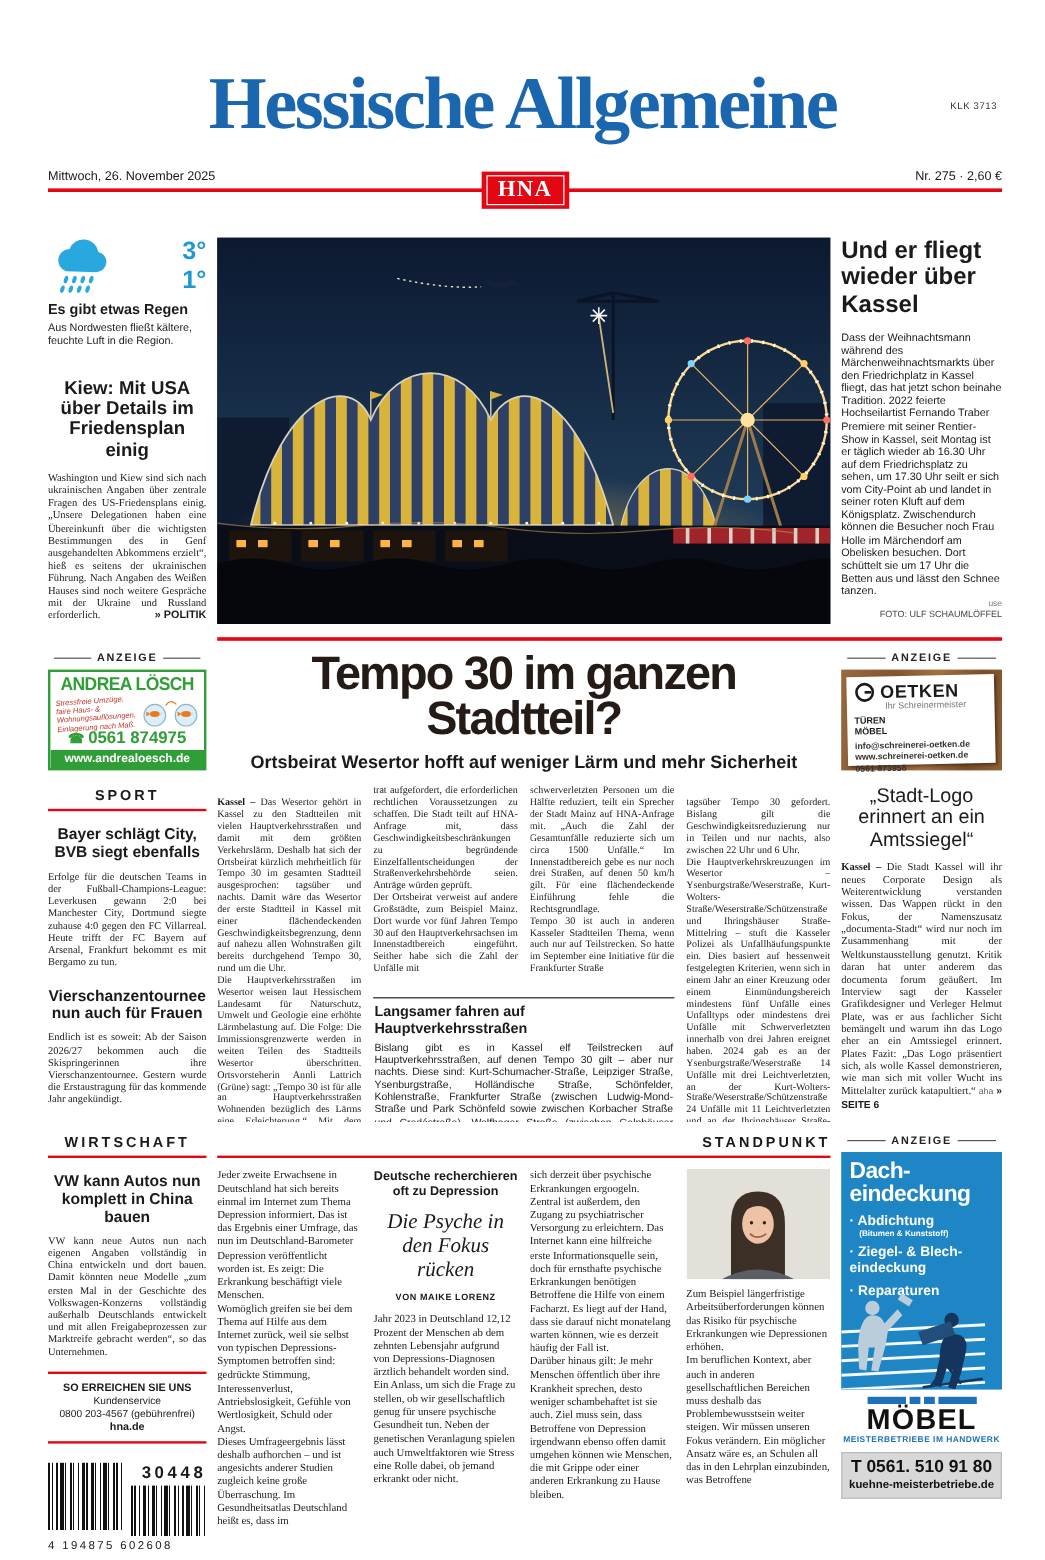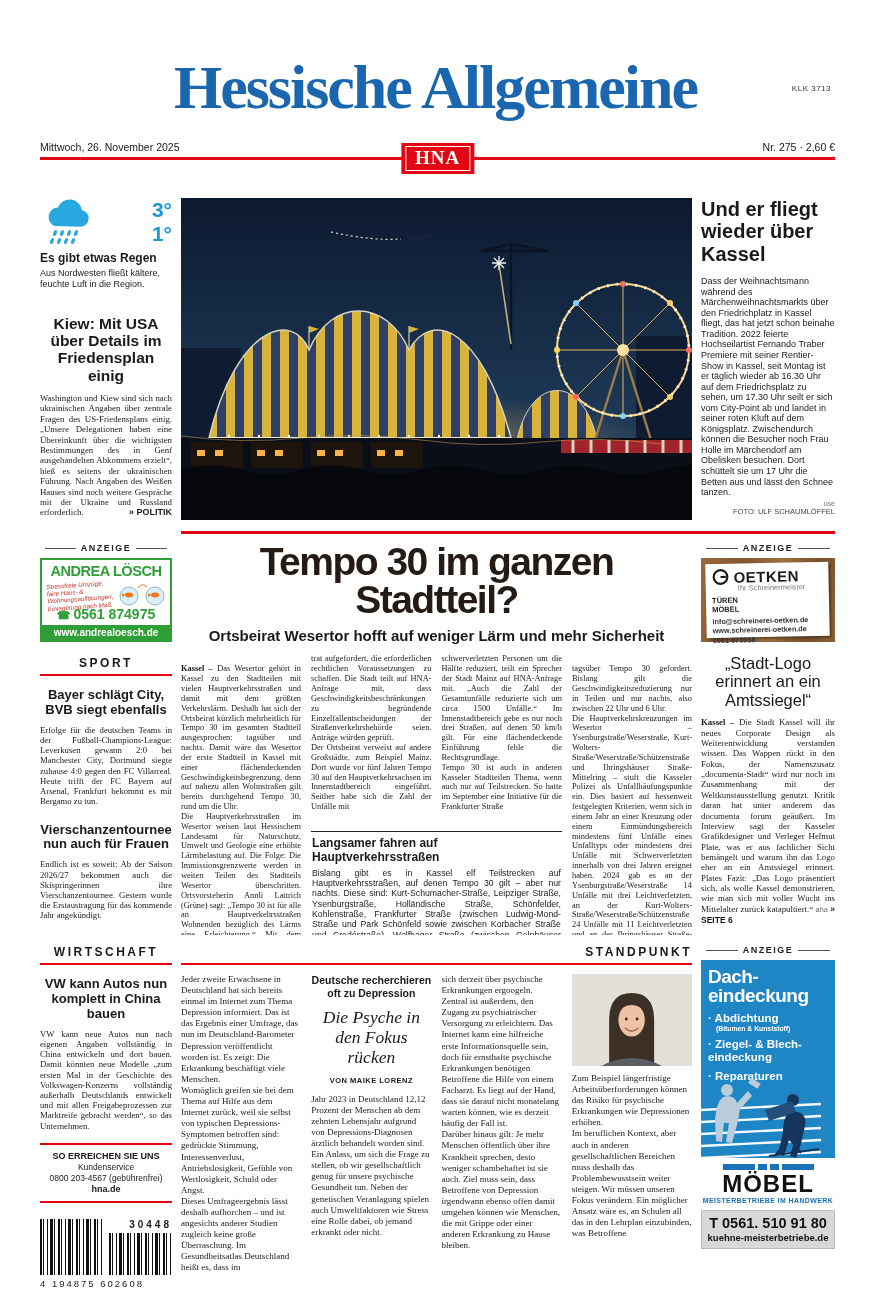--- a/index.html
+++ b/index.html
@@ -102,21 +102,21 @@
   .bot-row { position:absolute; top:945px; left:40px; width:795px; height:348px; display:flex; gap:9px; }
   .contact { margin-top:12px; border-top:2.5px solid #e30613; border-bottom:2.5px solid #e30613; text-align:center; padding:6px 0 7px; }
   .c-t { font-weight:bold; font-size:9px; }
   .c-l { font-size:8.5px; margin-top:1px; }
   .c-w { font-weight:bold; font-size:9px; margin-top:1px; }
   .bc-wrap { margin-top:16px; }
   .bc-row { display:flex; gap:5px; align-items:flex-start; }
   .bars { background:repeating-linear-gradient(90deg,#111 0 2px,#fff 2px 3px,#111 3px 4px,#fff 4px 7px,#111 7px 8px,#fff 8px 10px,#111 10px 13px,#fff 13px 14px,#111 14px 15px,#fff 15px 18px); }
   .bc-big { width:64px; height:56px; }
   .bc-right { flex:1; }
-  .bc-num { font-size:10px; font-weight:bold; letter-spacing:3px; text-align:right; }
+  .bc-num { font-size:14px; font-weight:bold; letter-spacing:3px; text-align:right; }
   .bc-small { margin-top:3px; height:42px; }
   .bc-ean { font-size:9.5px; letter-spacing:2px; margin-top:3px; }
 
   .sp-wrap { width:511px; }
   .sp-hdr { font-weight:bold; font-size:12px; letter-spacing:2.5px; text-align:right; border-bottom:2.5px solid #e30613; padding-bottom:4px; }
   .sp-cols { display:flex; gap:10px; margin-top:9px; height:305px; overflow:hidden; }
   .sp-col { flex:1; font-family:"Liberation Serif", serif; font-size:9px; line-height:11.1px; overflow:hidden; }
   .sp-kick { font-family:"Liberation Sans", sans-serif; font-weight:bold; font-size:10.5px; line-height:1.2; text-align:center; }
   .sp-head { font-style:italic; font-size:17.5px; line-height:1.15; text-align:center; margin:8px 0 7px; }
   .sp-by { font-family:"Liberation Sans", sans-serif; font-weight:bold; font-size:7.5px; letter-spacing:.5px; text-align:center; margin-bottom:8px; }

